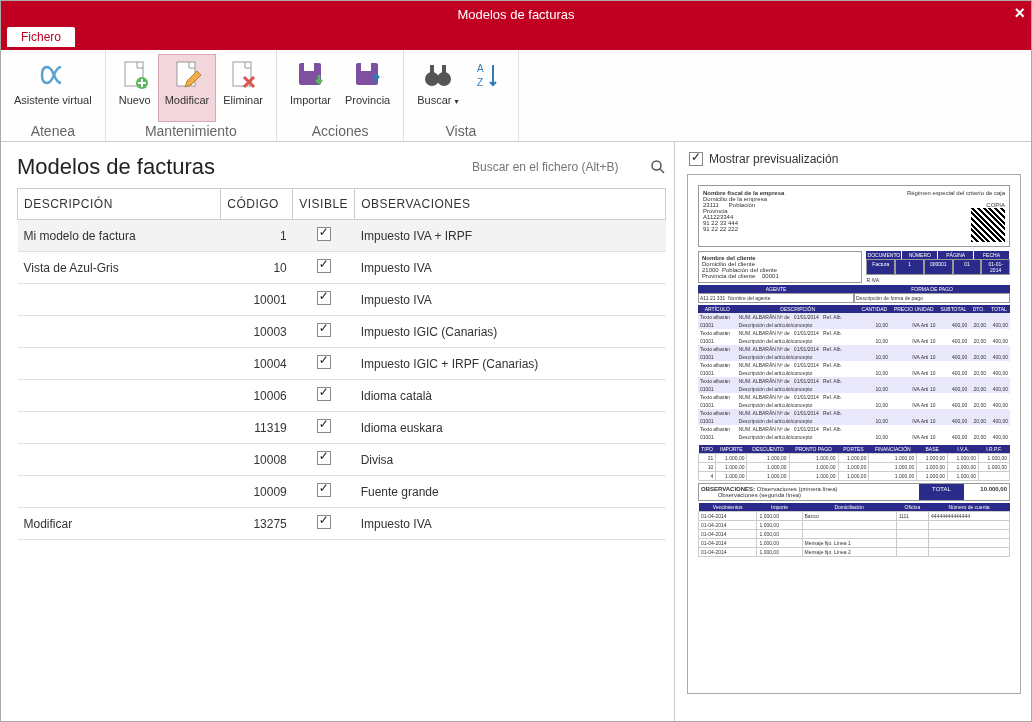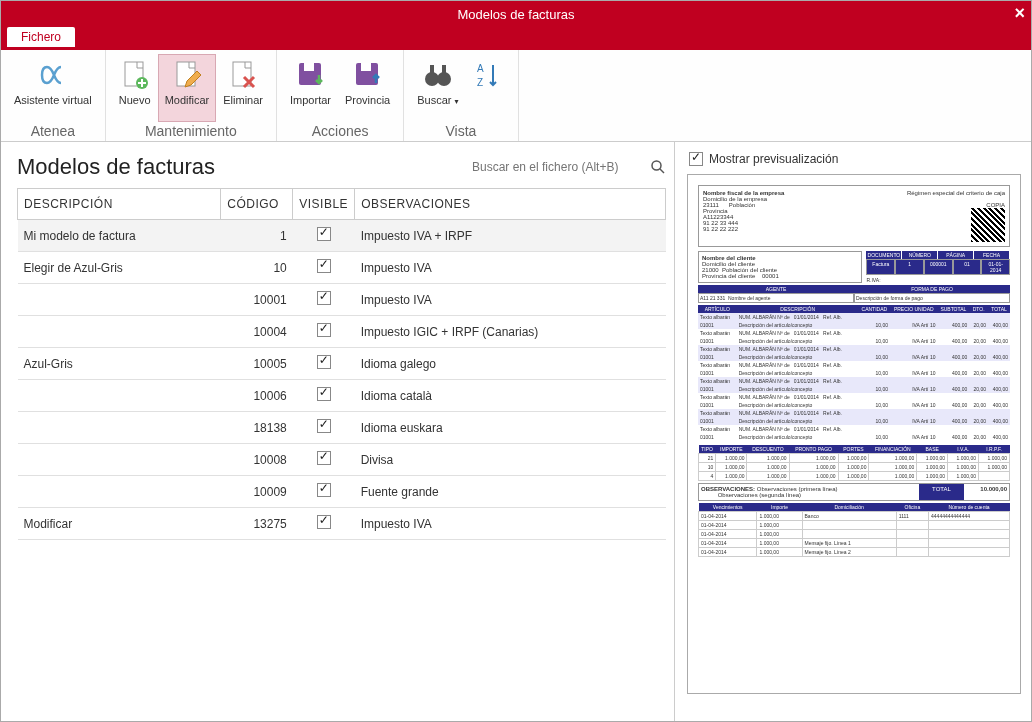--- a/index.html
+++ b/index.html
@@ -171,52 +171,52 @@
         </tr>
       </thead>
       <tbody id="tbody">
             <tr class="selrow">
               <td>Mi modelo de factura</td>
               <td class="col-codigo">1</td>
               <td class="col-visible"><span class="chk on"></span></td>
               <td>Impuesto IVA + IRPF</td>
             </tr>
             <tr>
-              <td>Elegir de Azul-Gris</td>
+              <td>Vista de Azul-Gris</td>
               <td class="col-codigo">10</td>
               <td class="col-visible"><span class="chk on"></span></td>
               <td>Impuesto IVA</td>
             </tr>
             <tr>
               <td></td>
               <td class="col-codigo">10001</td>
               <td class="col-visible"><span class="chk on"></span></td>
               <td>Impuesto IVA</td>
             </tr>
             <tr>
               <td></td>
+              <td class="col-codigo">10003</td>
+              <td class="col-visible"><span class="chk on"></span></td>
+              <td>Impuesto IGIC (Canarias)</td>
+            </tr>
+            <tr>
+              <td></td>
               <td class="col-codigo">10004</td>
               <td class="col-visible"><span class="chk on"></span></td>
               <td>Impuesto IGIC + IRPF (Canarias)</td>
             </tr>
             <tr>
-              <td>Azul-Gris</td>
-              <td class="col-codigo">10005</td>
-              <td class="col-visible"><span class="chk on"></span></td>
-              <td>Idioma galego</td>
-            </tr>
-            <tr>
               <td></td>
               <td class="col-codigo">10006</td>
               <td class="col-visible"><span class="chk on"></span></td>
               <td>Idioma català</td>
             </tr>
             <tr>
               <td></td>
-              <td class="col-codigo">18138</td>
+              <td class="col-codigo">11319</td>
               <td class="col-visible"><span class="chk on"></span></td>
               <td>Idioma euskara</td>
             </tr>
             <tr>
               <td></td>
               <td class="col-codigo">10008</td>
               <td class="col-visible"><span class="chk on"></span></td>
               <td>Divisa</td>
             </tr>
             <tr>

